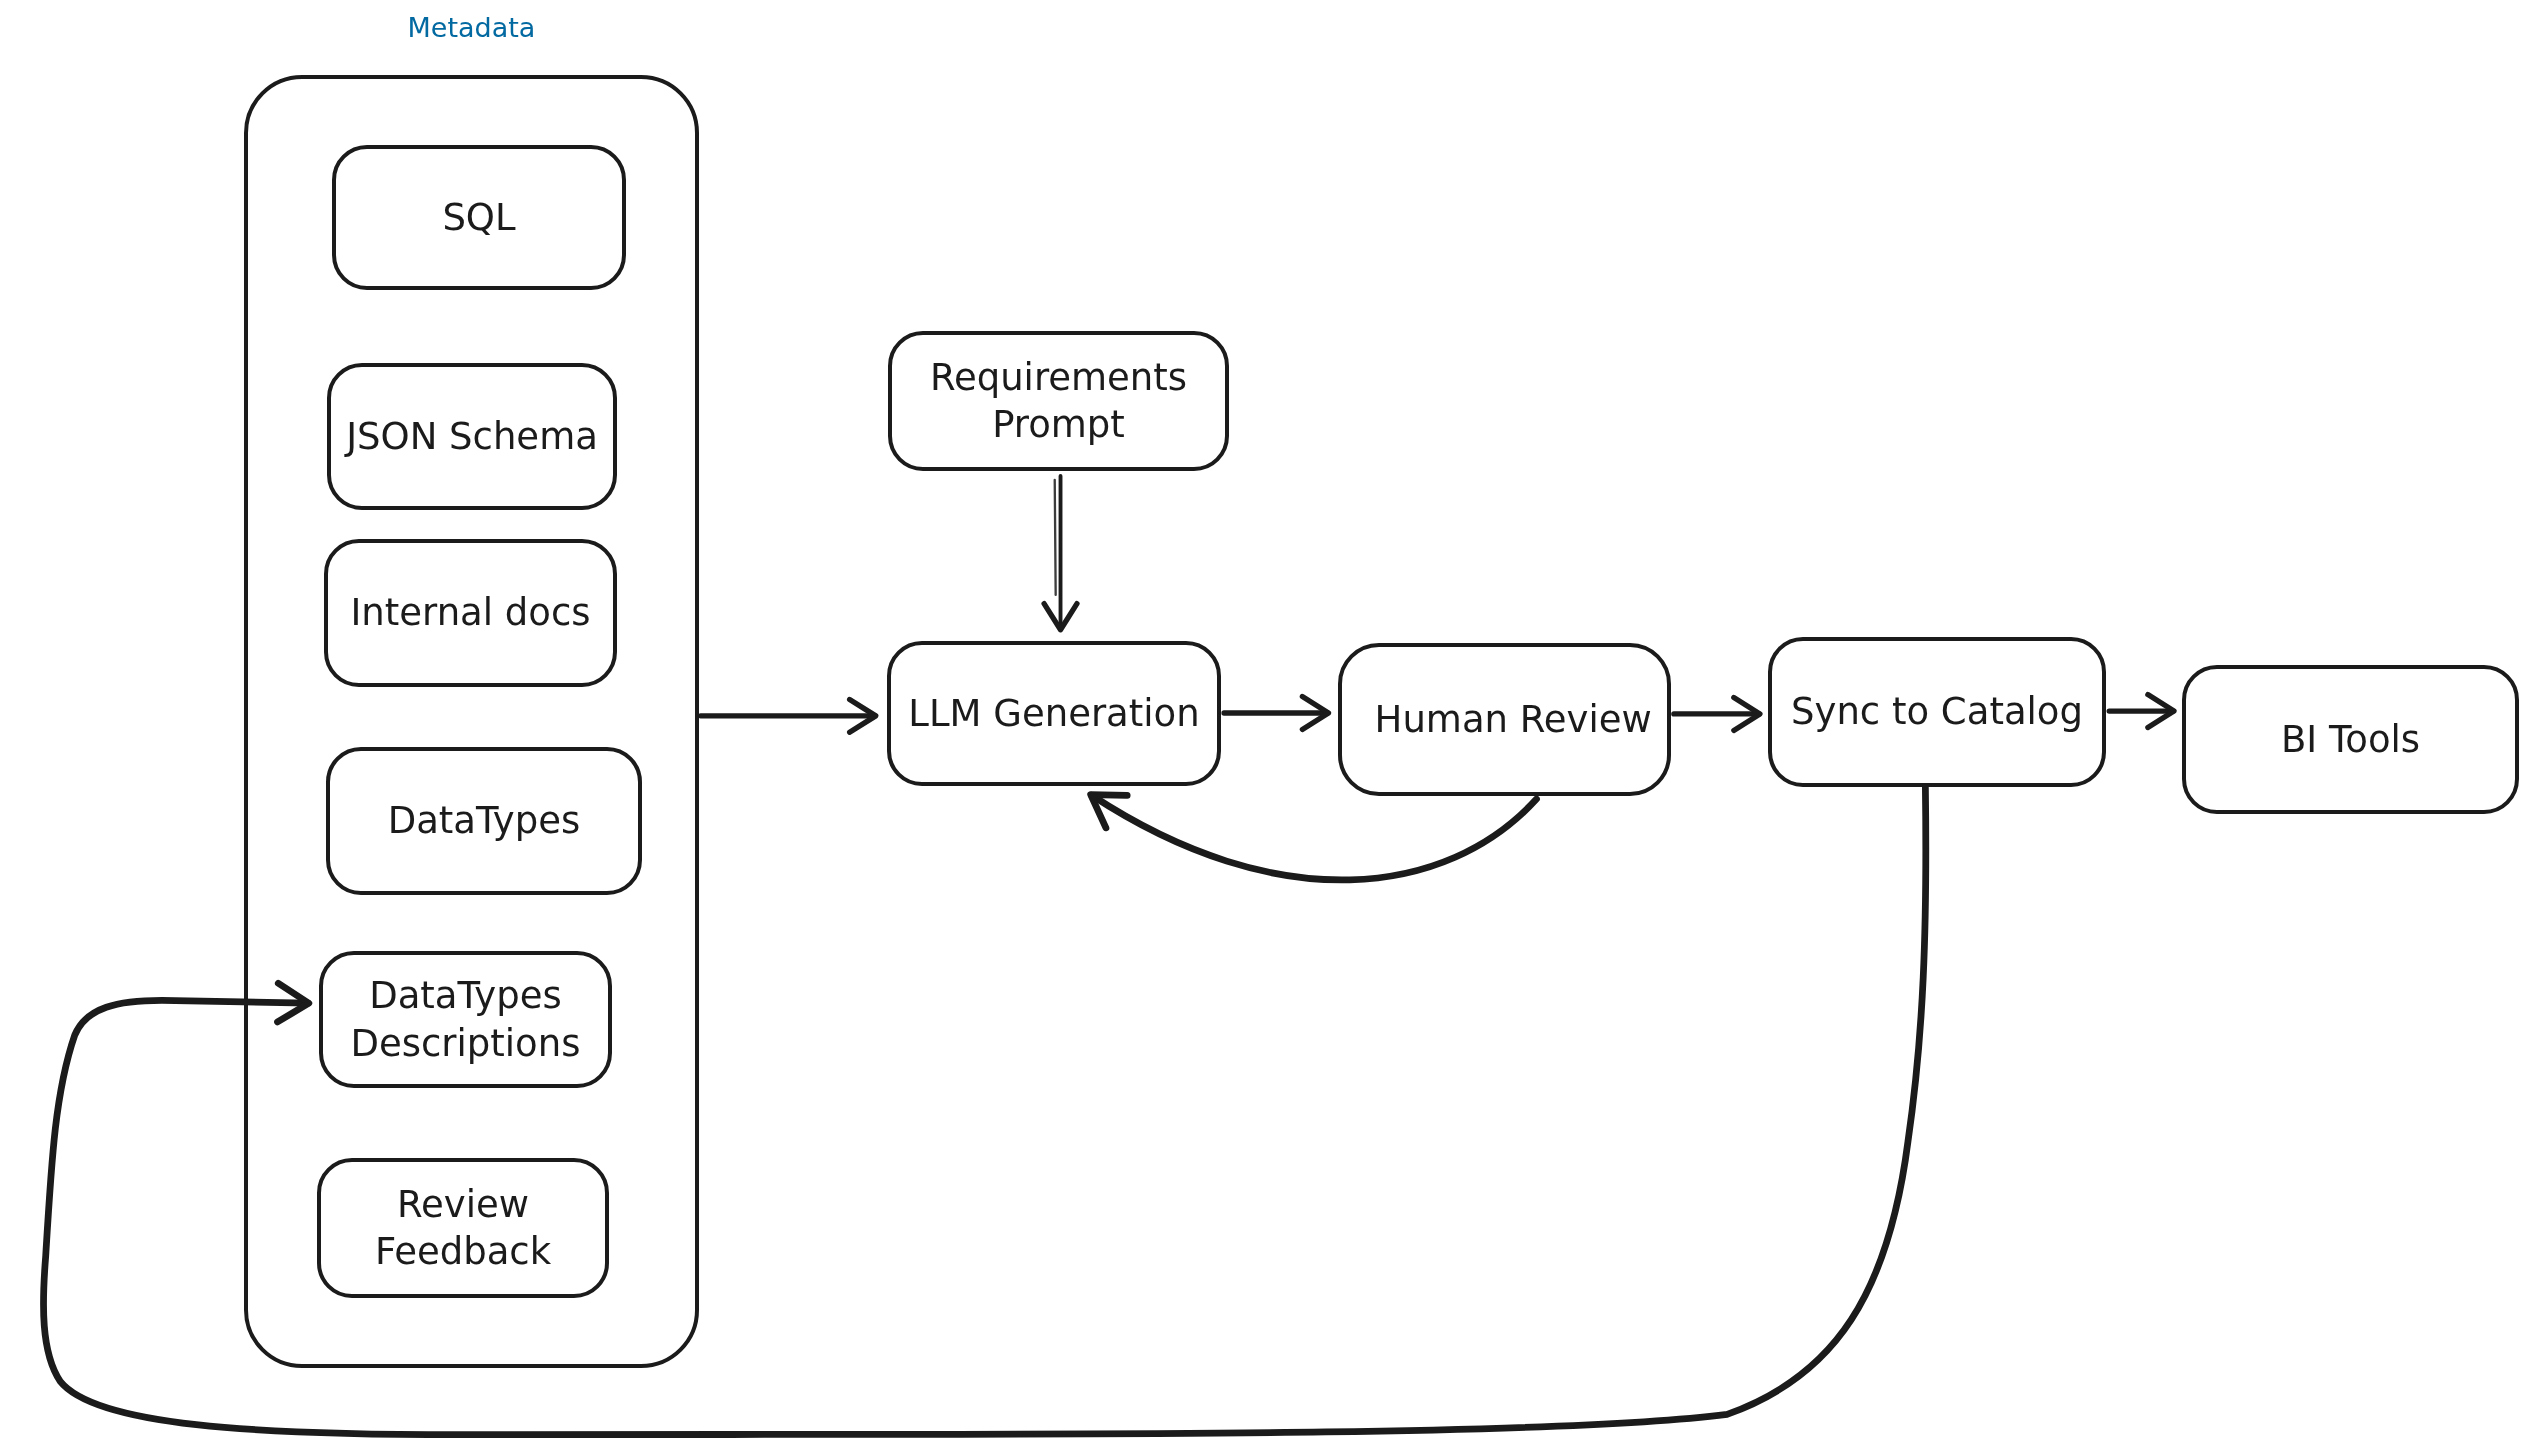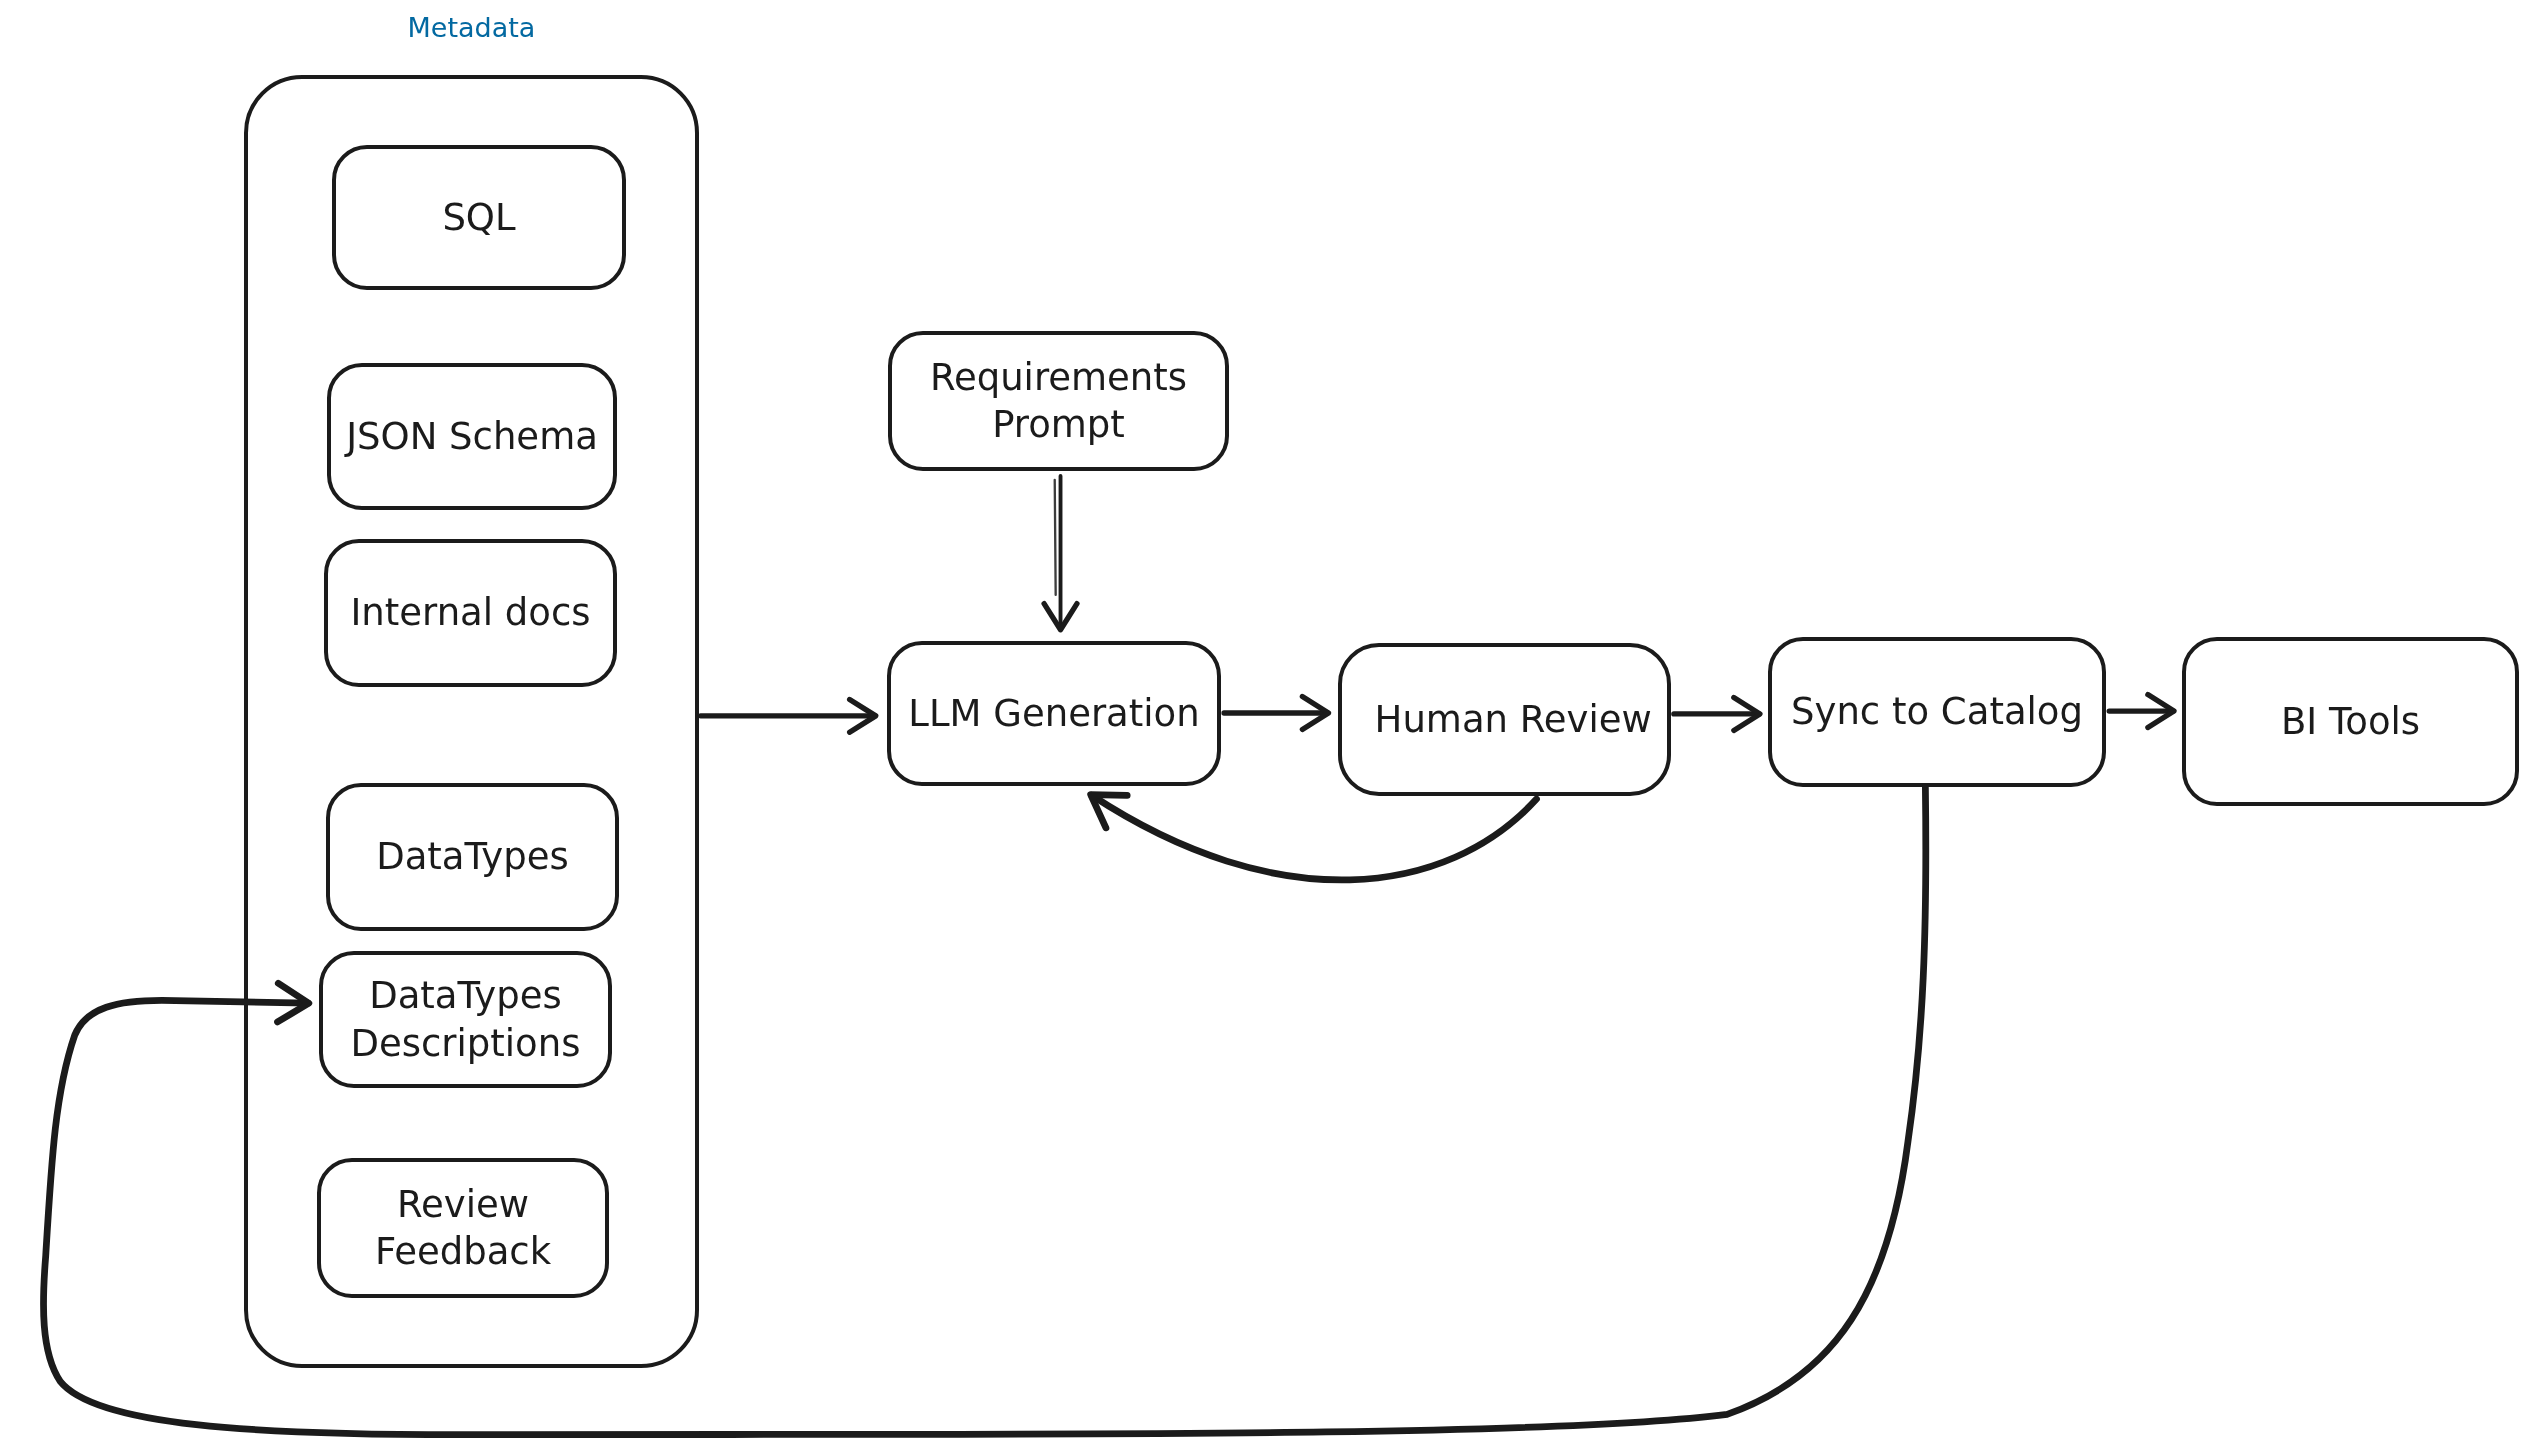--- a/index.html
+++ b/index.html
@@ -42,28 +42,28 @@
     text-align: center;
     font-size: 37px;
     line-height: 1.28;
     padding: 0 11.6px;
     color: #1b1b1b;
     z-index: 2;
   }
   #box-sql            { left: 332px;  top: 145px; width: 294px; height: 145px; }
   #box-json-schema    { left: 327px;  top: 334px; width: 290px; height: 147px; margin-top: 29px; }
   #box-internal-docs  { left: 324px;  top: 539px; width: 293px; height: 148px; }
-  #box-datatypes      { left: 326px;  top: 783px; width: 293px; height: 148px; }
+  #box-datatypes      { left: 326px;  top: 747px; width: 316px; height: 148px; }
   #box-upstream       { left: 319px;  top: 951px; width: 293px; height: 137px; }
   #box-review-feedback{ left: 317px;  top: 1158px; width: 292px; height: 140px; }
   #box-requirements   { left: 888px;  top: 331px; width: 341px; height: 140px; }
   #box-llm            { left: 887px;  top: 641px; width: 334px; height: 145px; }
   #box-human-review   { left: 1338px; top: 643px; width: 333px; height: 153px; border-radius: 41px; padding-left: 29px; }
   #box-sync           { left: 1768px; top: 637px; width: 338px; height: 150px; }
-  #box-bi-tools       { left: 2182px; top: 637px; width: 337px; height: 169px; text-align: center; }
+  #box-bi-tools       { left: 2182px; top: 665px; width: 337px; height: 149px; text-align: center; }
   .edges {
     position: absolute;
     left: 0; top: 0;
     z-index: 5;
     pointer-events: none;
   }
 </style>
 </head>
 <body>
 

